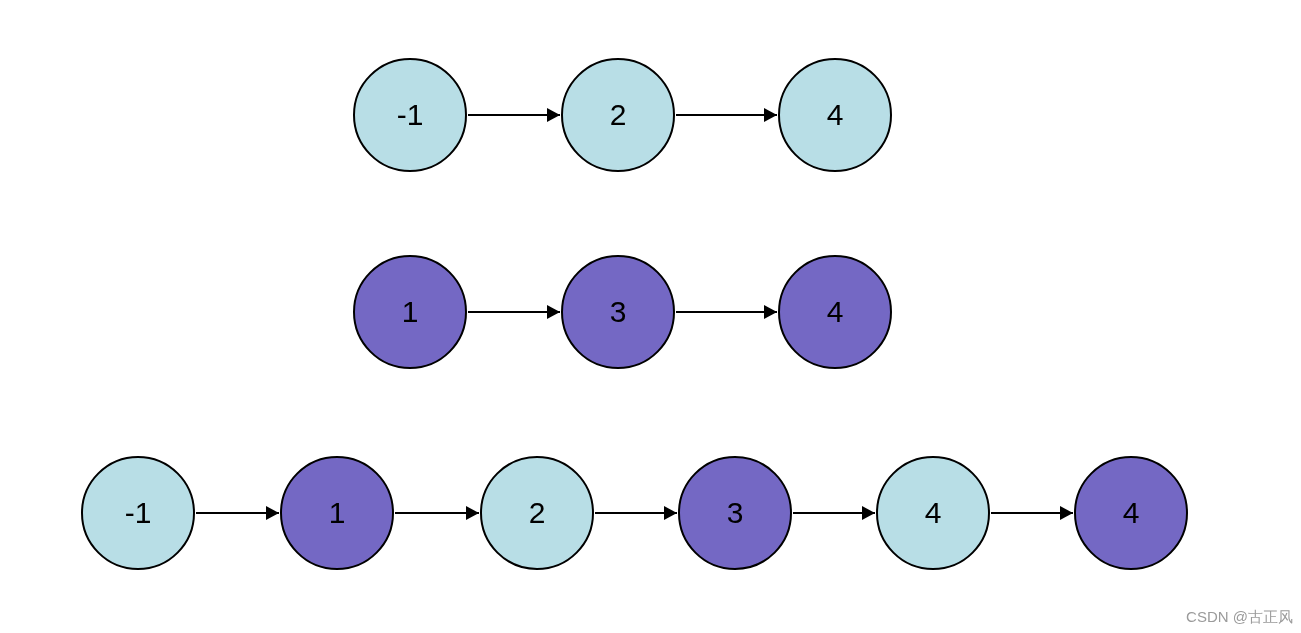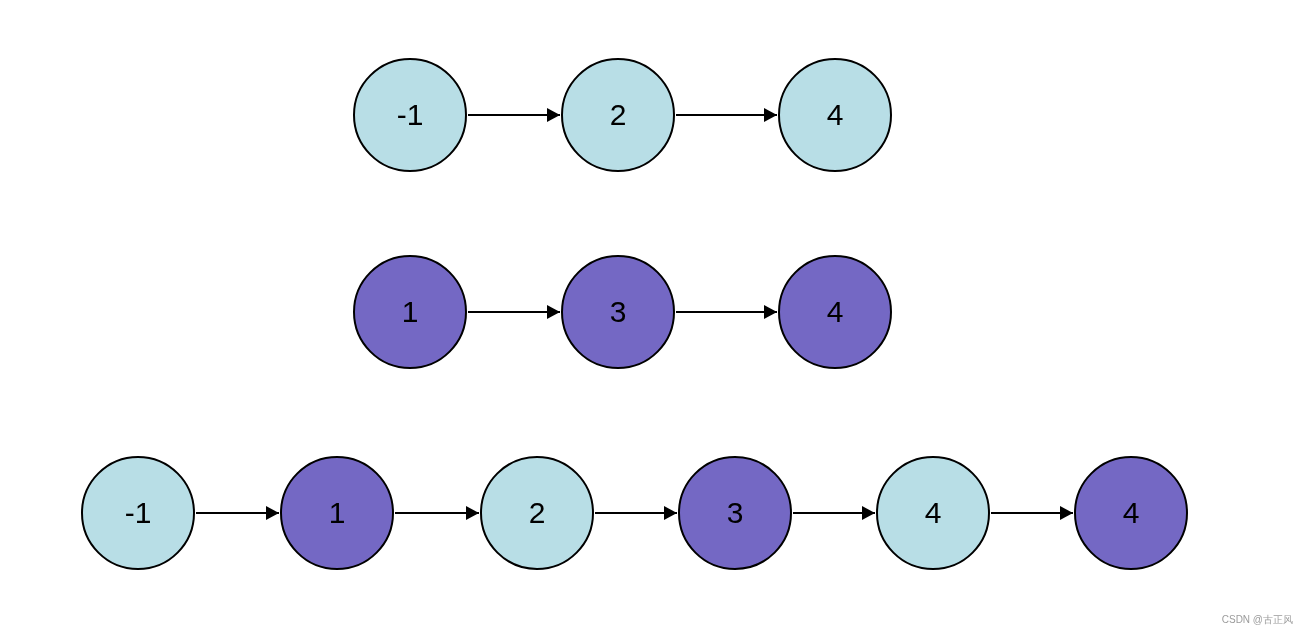--- a/index.html
+++ b/index.html
@@ -46,21 +46,21 @@
     width: 0;
     height: 0;
     border-left: 13px solid #000000;
     border-top: 7px solid transparent;
     border-bottom: 7px solid transparent;
   }
   .watermark {
     position: absolute;
     right: 8px;
     bottom: 6px;
-    font-size: 10px;
+    font-size: 15px;
     color: #9b9b9b;
     text-align: center;
   }
 </style>
 </head>
 <body>
 
 <div class="canvas">
 
   <div>

